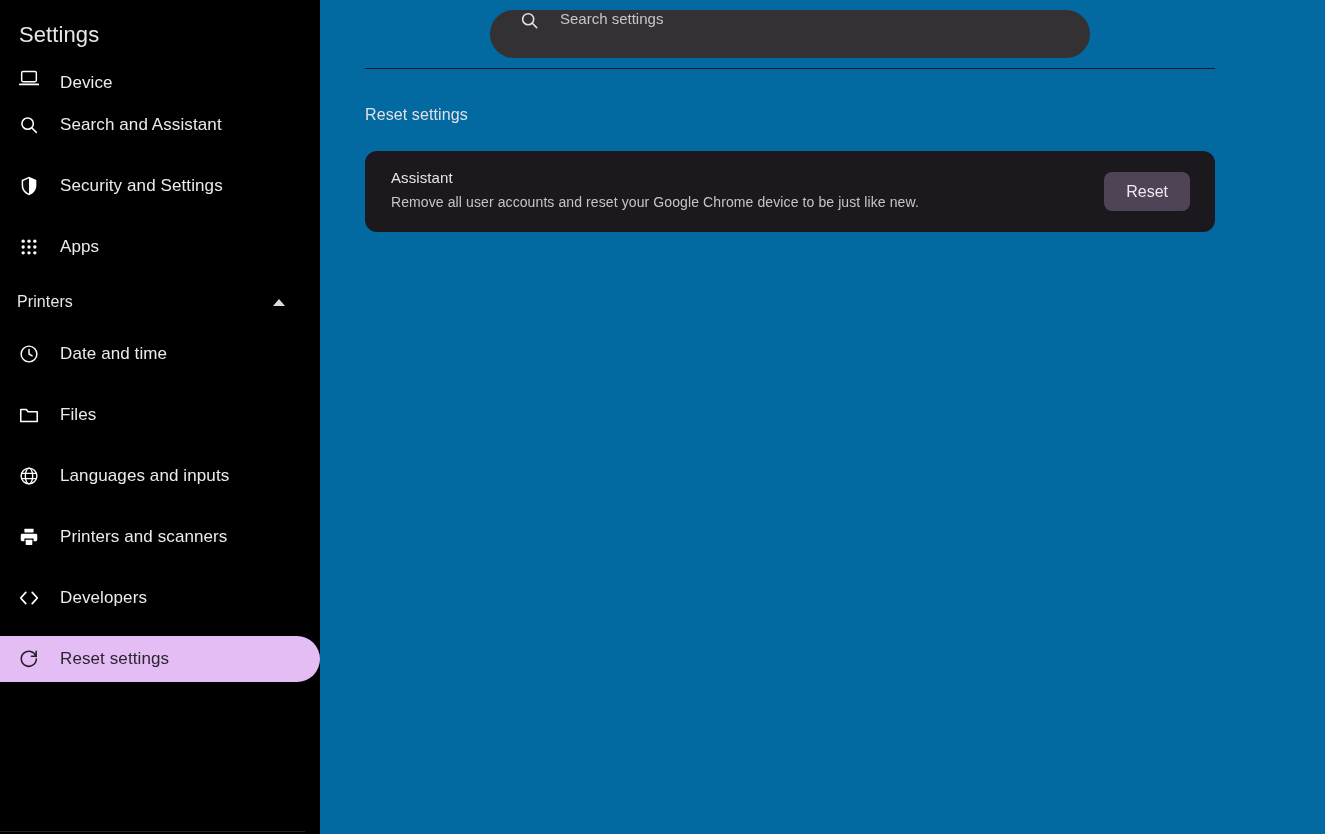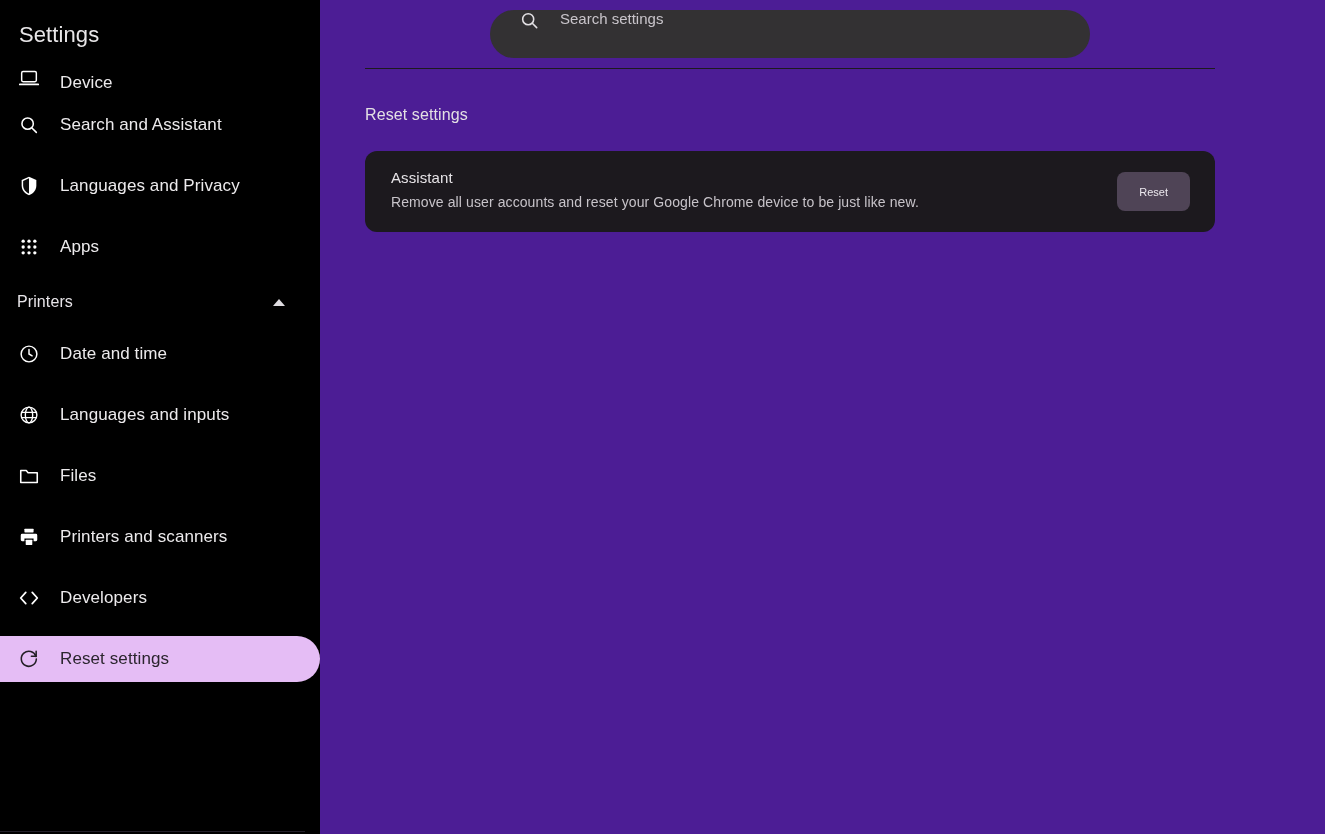--- a/index.html
+++ b/index.html
@@ -2,21 +2,21 @@
 <html><head>
 <meta charset="utf-8">
 <style>
   * { margin:0; padding:0; box-sizing:border-box; }
   html, body {
     width:1325px; height:834px;
     background:#000000;
     font-family:"Liberation Sans", sans-serif;
     overflow:hidden;
   }
-  .root { position:relative; width:1325px; height:834px; background:#4c1d95; }
+  .root { position:relative; width:1325px; height:834px; background:#0369a1; }
 
   
   .sidebar {
     position:absolute; left:0; top:0; width:320px; height:834px;
     background:#000; overflow:hidden;
   }
   .app-title {
     position:absolute; left:19px; top:22px;
     font-size:22px; color:#e8e6e8; letter-spacing:.1px;
   }
@@ -84,21 +84,21 @@
   }
   .card-text { position:absolute; left:26px; top:18px; }
   .card-title { font-size:15px; color:#e6e3e7; letter-spacing:.1px; }
   .card-desc  { margin-top:8px; font-size:14px; color:#c7c3c9; letter-spacing:.1px; }
 
   .reset-btn {
     position:absolute; right:25px; top:21px;
     height:39px; padding:0 22px;
     background:#4f4456; color:#ece8ee;
     border:none; border-radius:8px;
-    font-family:"Liberation Sans", sans-serif; font-size:11px;
+    font-family:"Liberation Sans", sans-serif; font-size:16px;
     display:flex; align-items:center; justify-content:center;
     cursor:pointer;
   }
 </style>
 </head>
 <body>
 
 <div class="root">
 
   <div class="sidebar">
@@ -128,21 +128,21 @@
         <span class="lbl">Search and Assistant</span>
       </div>
 
       <div class="nav-item">
         <span class="ico">
           <svg width="22" height="22" viewBox="0 0 24 24">
             <path d="M12 2L4 5.5v6c0 5 3.4 9.1 8 10.5 4.6-1.4 8-5.5 8-10.5v-6z" fill="currentColor"></path>
             <path d="M12 3.6v16.6c-3.6-1.3-6.4-4.8-6.4-8.7V6.5z" fill="#000" opacity="0.95"></path>
           </svg>
         </span>
-        <span class="lbl">Languages and Privacy</span>
+        <span class="lbl">Security and Settings</span>
       </div>
 
       <div class="nav-item">
         <span class="ico">
           <svg width="20" height="20" viewBox="0 0 24 24" fill="currentColor">
             <circle cx="5" cy="5" r="2"></circle>
               <circle cx="12" cy="5" r="2"></circle>
               <circle cx="19" cy="5" r="2"></circle>
             <circle cx="5" cy="12" r="2"></circle>
               <circle cx="12" cy="12" r="2"></circle>
@@ -170,36 +170,36 @@
           <svg width="22" height="22" viewBox="0 0 24 24" fill="none" stroke="currentColor" stroke-width="1.6" stroke-linecap="round">
             <circle cx="12" cy="12" r="8.6"></circle>
               <path d="M12 7.2V12l3.4 2"></path>
           </svg>
         </span>
         <span class="lbl">Date and time</span>
       </div>
 
       <div class="nav-item">
         <span class="ico">
+          <svg width="22" height="22" viewBox="0 0 24 24" fill="none" stroke="currentColor" stroke-width="1.7" stroke-linejoin="round">
+            <path d="M3 19V6h6l2 2.4h10V19z"></path>
+          </svg>
+        </span>
+        <span class="lbl">Files</span>
+      </div>
+
+      <div class="nav-item">
+        <span class="ico">
           <svg width="22" height="22" viewBox="0 0 24 24" fill="none" stroke="currentColor" stroke-width="1.5">
             <circle cx="12" cy="12" r="8.6"></circle>
             <ellipse cx="12" cy="12" rx="4" ry="8.6"></ellipse>
             <path d="M3.6 9.2h16.8M3.6 14.8h16.8"></path>
           </svg>
         </span>
         <span class="lbl">Languages and inputs</span>
-      </div>
-
-      <div class="nav-item">
-        <span class="ico">
-          <svg width="22" height="22" viewBox="0 0 24 24" fill="none" stroke="currentColor" stroke-width="1.7" stroke-linejoin="round">
-            <path d="M3 19V6h6l2 2.4h10V19z"></path>
-          </svg>
-        </span>
-        <span class="lbl">Files</span>
       </div>
 
       <div class="nav-item">
         <span class="ico">
           <svg width="22" height="22" viewBox="0 0 24 24" fill="currentColor">
             <rect x="7" y="3" width="10" height="4" rx="0.6"></rect>
             <path d="M4.5 8.5h15a1.5 1.5 0 0 1 1.5 1.5v5a1.5 1.5 0 0 1-1.5 1.5H17v-3H7v3H4.5A1.5 1.5 0 0 1 3 15v-5a1.5 1.5 0 0 1 1.5-1.5z"></path>
             <rect x="8.4" y="15" width="7.2" height="5.6" rx="0.6"></rect>
           </svg>
         </span>

